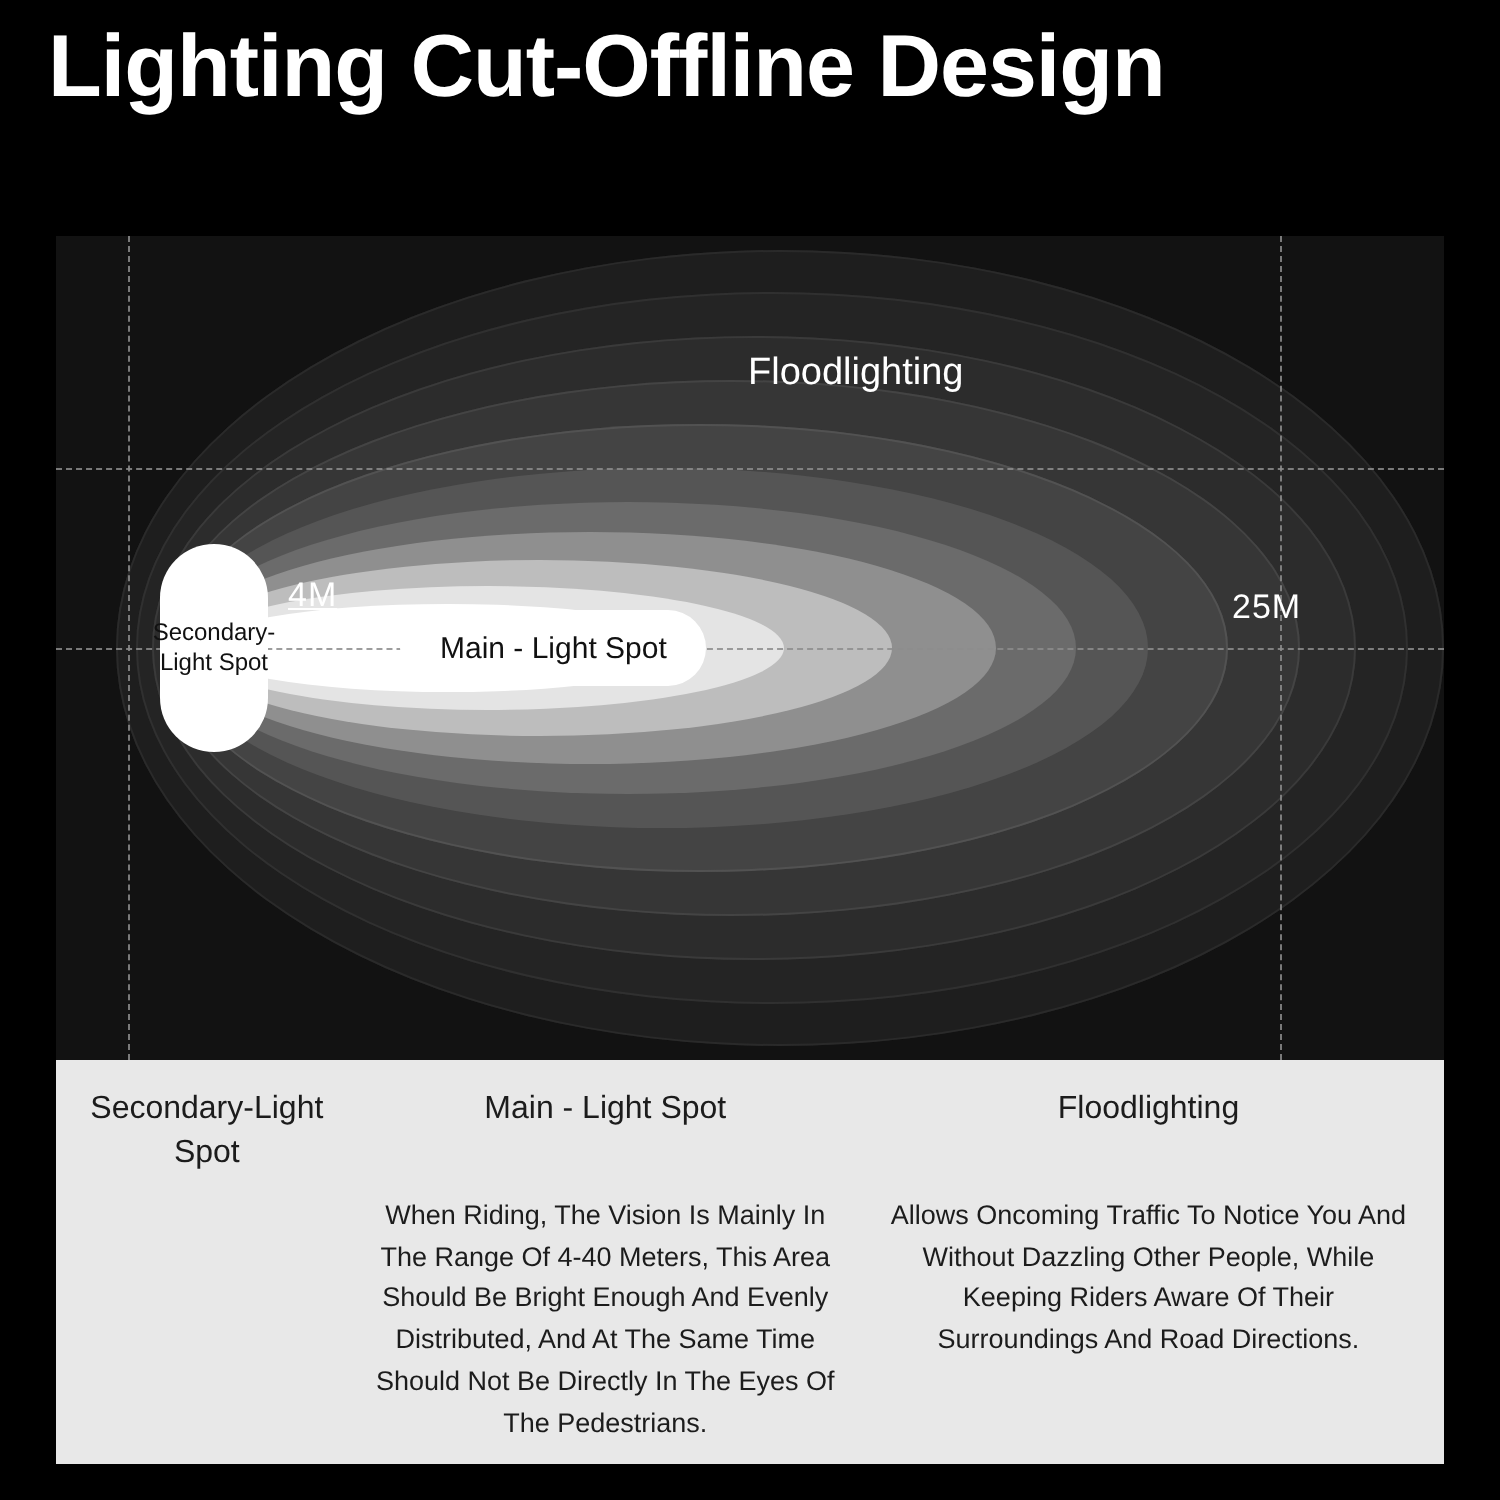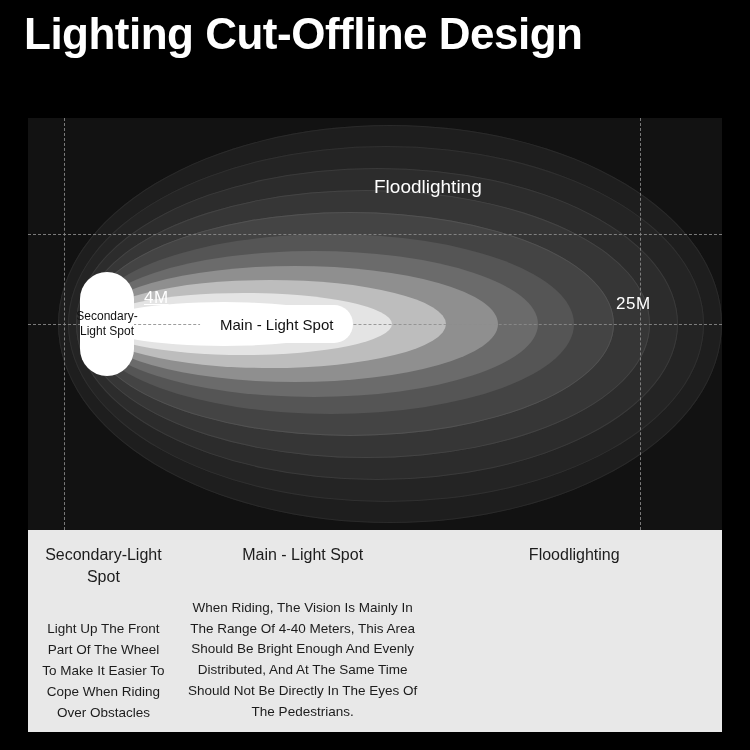--- a/index.html
+++ b/index.html
@@ -173,24 +173,24 @@
 
     <div id="flood-label">Floodlighting</div>
 
     <div id="secondary-chip">Secondary-Light Spot</div>
     <div id="main-chip">Main - Light Spot</div>
   </div>
 
   <div id="legend">
     <div class="legend-col c0">
       <div class="legend-title">Secondary-Light Spot</div>
-      <div class="legend-body">Light Up The Front Part Of The Wheel To Make It Easier To Cope When Riding Over Obstacles</div>
     </div>
     <div class="legend-col c1">
       <div class="legend-title">Main - Light Spot</div>
       <div class="legend-body">When Riding, The Vision Is Mainly In The Range Of 4-40 Meters, This Area Should Be Bright Enough And Evenly Distributed, And At The Same Time Should Not Be Directly In The Eyes Of The Pedestrians.</div>
     </div>
     <div class="legend-col c2">
       <div class="legend-title">Floodlighting</div>
+      <div class="legend-body">Allows Oncoming Traffic To Notice You And Without Dazzling Other People, While Keeping Riders Aware Of Their Surroundings And Road Directions.</div>
     </div>
   </div>
 
 </div>
 
 </body></html>

